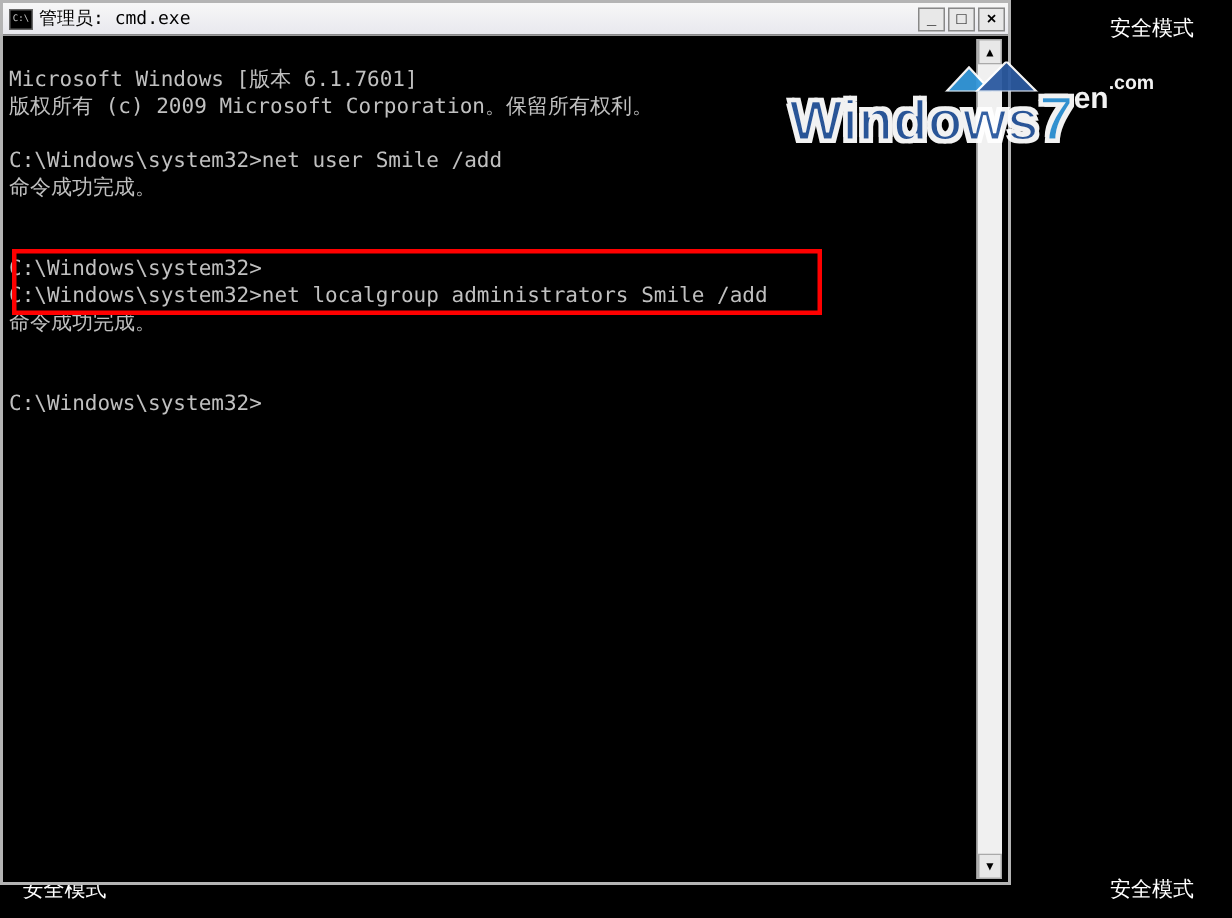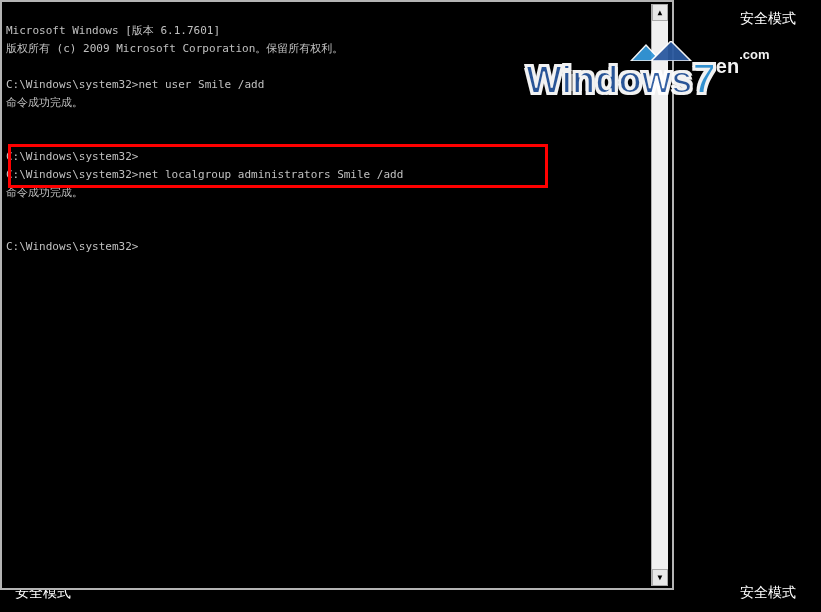--- a/index.html
+++ b/index.html
@@ -99,21 +99,21 @@
       flex: 1;
       background: #000;
       position: relative;
       padding: 2px 4px;
       display: flex;
     }
     .cmd-content {
       flex: 1;
       color: #c0c0c0;
       font-family: "NSimSun", "SimSun", Consolas, monospace;
-      font-size: 11px;
+      font-size: 14px;
       line-height: 18px;
       white-space: pre;
       position: relative;
     }
     .cmd-line {
       white-space: pre;
     }
 
     .highlight-box {
       position: absolute;
@@ -198,20 +198,29 @@
   </style>
 </head>
 <body>
 
 <div class="desktop-corner-top">安全模式</div>
 <div class="desktop-corner-bottom">安全模式</div>
 <div class="desktop-corner-bottom-left">安全模式</div>
 
 <div class="cmd-window">
 
+  <div class="titlebar">
+    <div class="cmd-icon"></div>
+    <div class="titlebar-text">管理员: cmd.exe</div>
+    <div class="window-controls">
+      <div class="win-btn">_</div>
+      <div class="win-btn">□</div>
+      <div class="win-btn">×</div>
+    </div>
+  </div>
 
   <div class="cmd-body">
     <div class="cmd-content">
 <span class="cmd-line">Microsoft Windows [版本 6.1.7601]</span>
 <span class="cmd-line">版权所有 (c) 2009 Microsoft Corporation。保留所有权利。</span>
 <span class="cmd-line"></span>
 <span class="cmd-line">C:\Windows\system32&gt;net user Smile /add</span>
 <span class="cmd-line">命令成功完成。</span>
 <span class="cmd-line"></span>
 <span class="cmd-line"></span>

